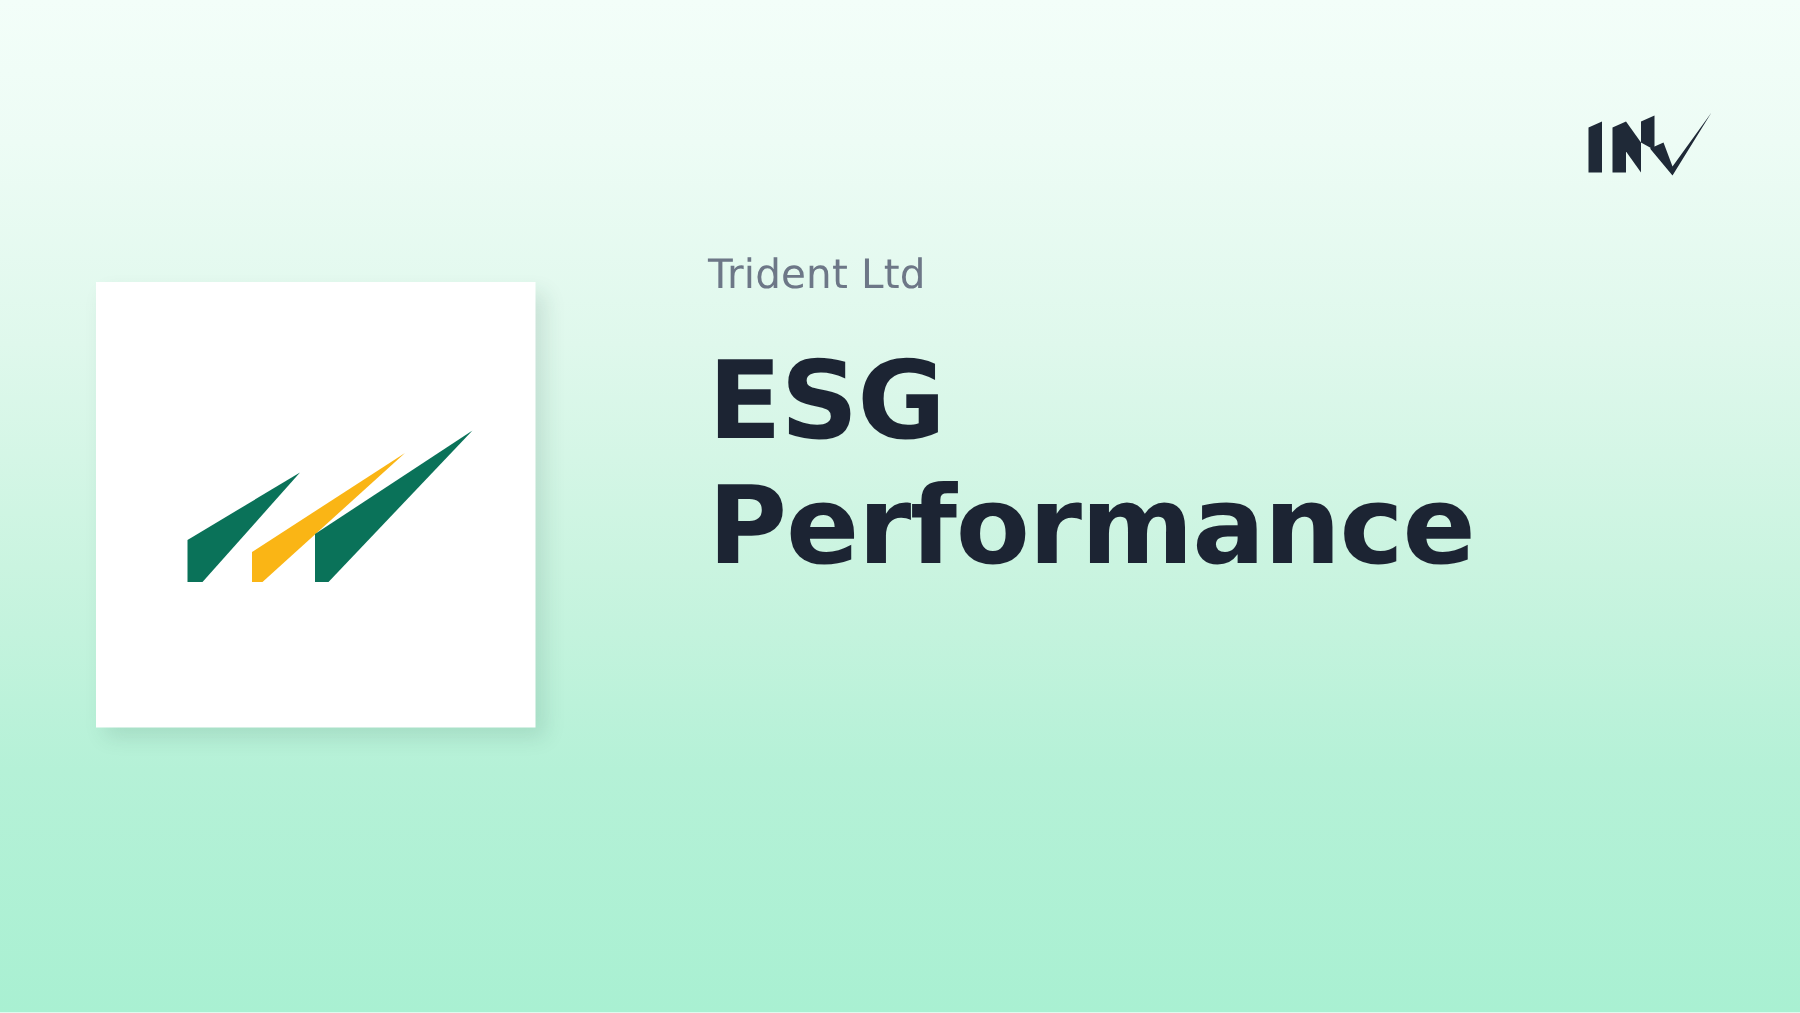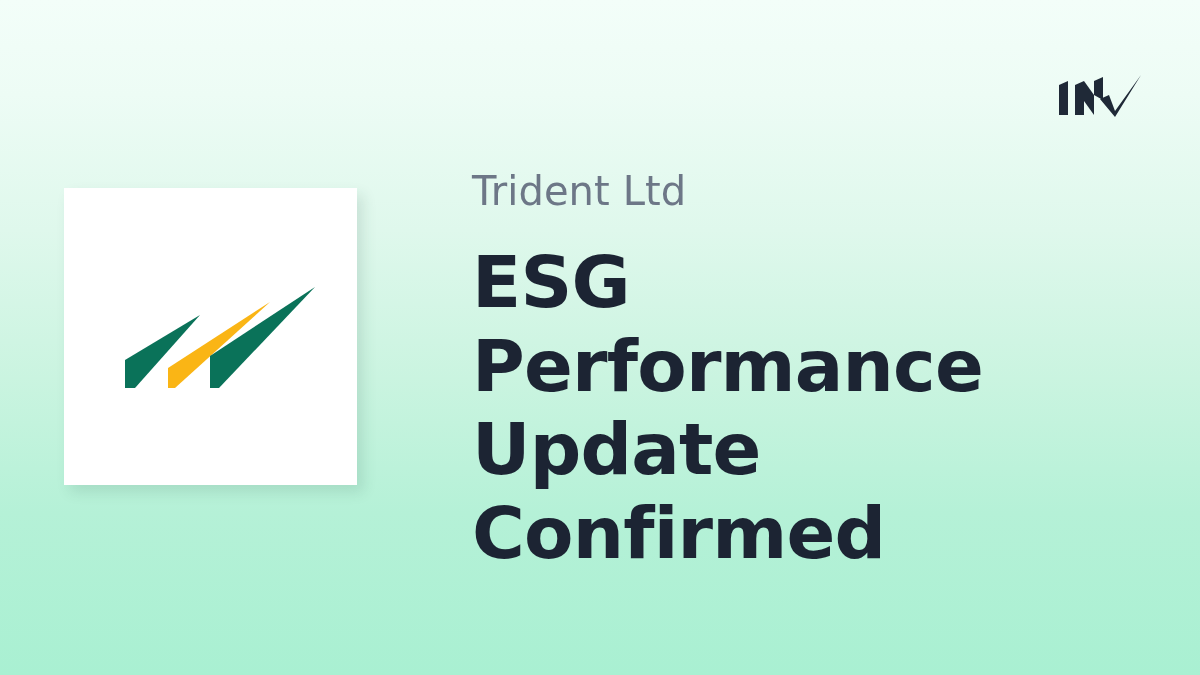--- a/index.html
+++ b/index.html
@@ -51,21 +51,21 @@
   .logo-card-inner svg { display:block; width:100%; height:100%; }
 
   
   .copy {
     position:absolute;
     left:472px; top:168px;
     width:690px;
   }
 
   .company-name {
-    font-size:40px;
+    font-size:27px;
     font-weight:400;
     letter-spacing:0.1px;
     color:#6D7787;
     line-height:1.18;
     white-space:nowrap;
   }
 
   .headline {
     margin-top:26px;
     font-size:72px;
@@ -104,17 +104,16 @@
 
         <polygon points="146,168 251,99 155,200 146,200" fill="#0A7259"></polygon>
       </svg>
     </div>
   </div>
 
   <div class="copy">
     <div class="company-name">Trident Ltd</div>
     <div class="headline">
       <div>ESG Performance</div>
-      <div>Update Confirmed</div>
     </div>
   </div>
 
 </div>
 
 </body></html>

